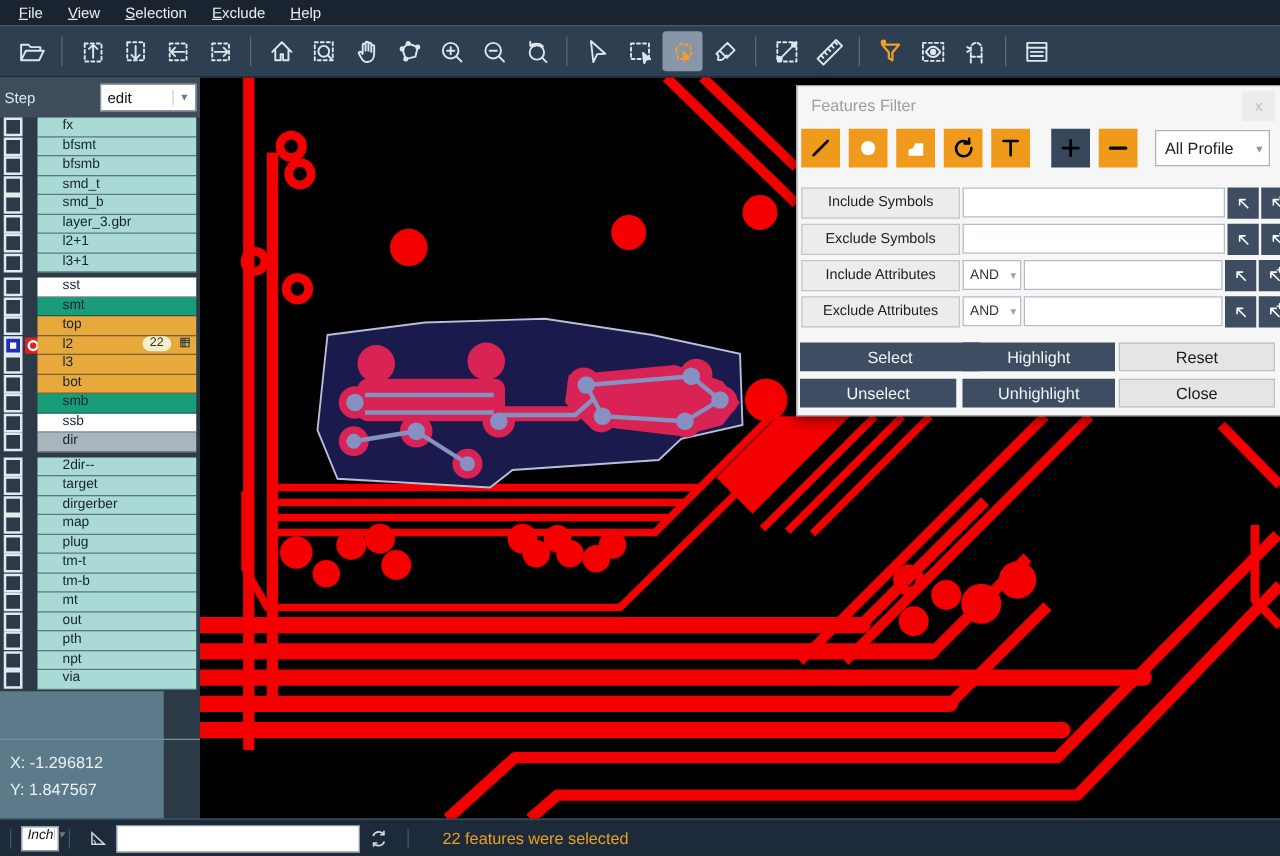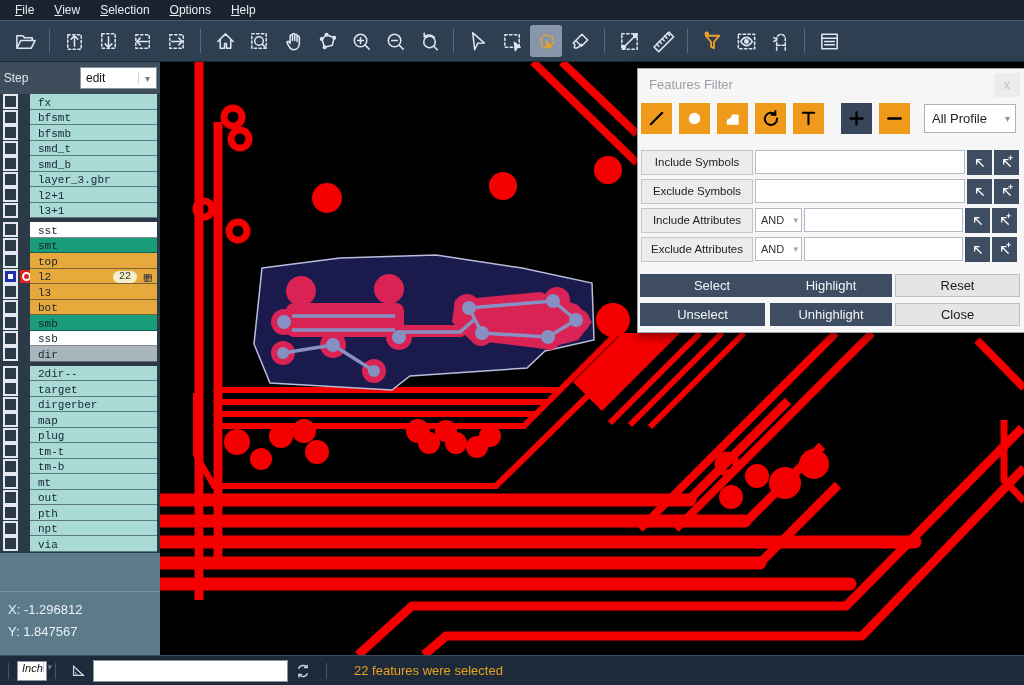--- a/index.html
+++ b/index.html
@@ -31,28 +31,28 @@
                display:flex;align-items:center;font-size:12px;color:#111;padding-left:5px;box-sizing:border-box;}
   .step-select .chev{margin-left:auto;color:#6f7d8a;font-size:10px;padding:0 6px;border-left:1px solid #c8d0d8;}
   .lgroup{margin-bottom:4px;}
   .lrow{display:flex;height:15.5px;box-sizing:border-box;}
   .cbzone{width:30px;display:flex;align-items:center;gap:2px;padding-left:3px;box-sizing:border-box;}
   .cb{width:11px;height:11px;border:2px solid #e3e9ee;background:transparent;flex:none;}
   .cb.on{background:#1e2fb0;position:relative;}
   .cb.on::after{content:"";position:absolute;left:3px;top:3px;width:5px;height:5px;background:#fff;}
   .workdot{width:13px;height:13px;background:#e01f1f;flex:none;display:flex;align-items:center;justify-content:center;}
   .workdot::after{content:"";width:5px;height:5px;border:2px solid #fff;border-radius:50%;}
-  .lbl{flex:1;margin-right:3px;display:flex;align-items:flex-end;padding-left:8px;
-       font-size:11px;color:#142430;border-bottom:1px solid rgba(30,42,52,.55);box-sizing:border-box;font-family:Liberation Mono, monospace;}
+  .lbl{flex:1;margin-right:3px;display:flex;align-items:flex-start;padding-left:20px;
+       font-size:11px;color:#142430;border-bottom:1px solid rgba(30,42,52,.55);box-sizing:border-box;}
   .c-teal{background:#a9dad6;} .c-green{background:#189d78;} .c-amber{background:#e7a83c;}
   .c-white{background:#ffffff;} .c-gray{background:#a9b5bd;}
   .badge{margin-left:auto;background:#f5eecd;border-radius:8px;font-size:10px;color:#333;
          padding:0 6px;line-height:12px;}
   .gridico{margin:0 4px 0 6px;color:#2c3a45;display:flex;}
-  .sb-bottom{position:absolute;left:0;top:491px;width:160px;height:102px;background:#5c7a89;}
+  .sb-bottom{position:absolute;left:0;top:491px;width:131px;height:102px;background:#5c7a89;}
   .sb-divider{position:absolute;left:0;top:38px;width:160px;height:1px;background:#77919e;}
   .coords{position:absolute;left:8px;top:46px;color:#eaf2f6;font-size:13px;line-height:22px;}
 
   
   .canvas{position:absolute;left:160px;top:62px;width:864px;height:593px;background:#000;cursor:crosshair;}
   .canvas svg{display:block;}
 
   
   .dialog{position:absolute;left:637px;top:68px;width:390px;height:265px;background:#f6f6f6;
           border:1px solid #9aa4ad;box-shadow:0 3px 10px rgba(0,0,0,.5);box-sizing:border-box;}
@@ -62,21 +62,21 @@
   .dlg-tools{position:absolute;left:3px;top:34px;display:flex;}
   .tbtn{width:31px;height:31px;margin-right:7px;display:flex;align-items:center;justify-content:center;}
   .tbtn svg{width:21px;height:21px;}
   .tbtn.orange{background:#f09a1c;} .tbtn.dark{background:#37465a;}
   .tbtn.gap{margin-left:10px;}
   .profile-select{position:absolute;left:286px;top:35px;width:92px;height:29px;background:#fff;
                   border:1px solid #aab3bc;display:flex;align-items:center;font-size:13px;color:#222;
                   padding-left:7px;box-sizing:border-box;}
   .profile-select .chev{margin-left:auto;color:#8a97a3;font-size:10px;padding-right:5px;}
   .frow{position:absolute;left:3px;height:26px;display:flex;align-items:center;}
-  .frow .flabel{width:112px;height:25px;background:#ececec;border:1px solid #bfc6cc;
+  .frow .flabel{width:127px;height:25px;background:#ececec;border:1px solid #bfc6cc;
                 font-size:11.5px;color:#222;display:flex;align-items:center;justify-content:center;box-sizing:border-box;}
   .frow .ffield{height:24px;background:#fff;border:1px solid #b3bcc5;box-sizing:border-box;margin-left:2px;}
   .frow .fand{width:47px;height:24px;background:#fff;border:1px solid #b3bcc5;margin-left:2px;
               font-size:11px;color:#333;display:flex;align-items:center;padding-left:5px;box-sizing:border-box;}
   .frow .fand .chev{margin-left:auto;color:#97a2ad;font-size:9px;padding-right:3px;}
   .fw-long{width:210px;} .fw-short{width:159px;}
   .abtn{width:25px;height:25px;background:#3e4d61;margin-left:2px;display:flex;align-items:center;justify-content:center;}
   .abtn svg{width:15px;height:15px;}
   .dlg-actions{position:absolute;left:1px;top:205px;width:386px;}
   .dbtn{position:absolute;height:23px;font-size:13px;display:flex;align-items:center;justify-content:center;box-sizing:border-box;}
@@ -97,21 +97,21 @@
 </style>
 </head>
 <body>
 
 <div class="app">
 
   <div class="menubar">
       <span class="menu-item">File</span>
       <span class="menu-item">View</span>
       <span class="menu-item">Selection</span>
-      <span class="menu-item">Options</span>
+      <span class="menu-item">Exclude</span>
       <span class="menu-item">Help</span>
     </div>
 
   <div class="toolbar">
       <span class="tool">
         <svg viewBox="0 0 24 24" fill="none" stroke="currentColor" stroke-width="1.6" stroke-linejoin="round" stroke-linecap="round">
           <path d="M3 19V6h6l2 2h8v3M3 19l4-8h15l-4 8z"></path>
         </svg>
       </span>
       <div class="tb-sep"></div>

